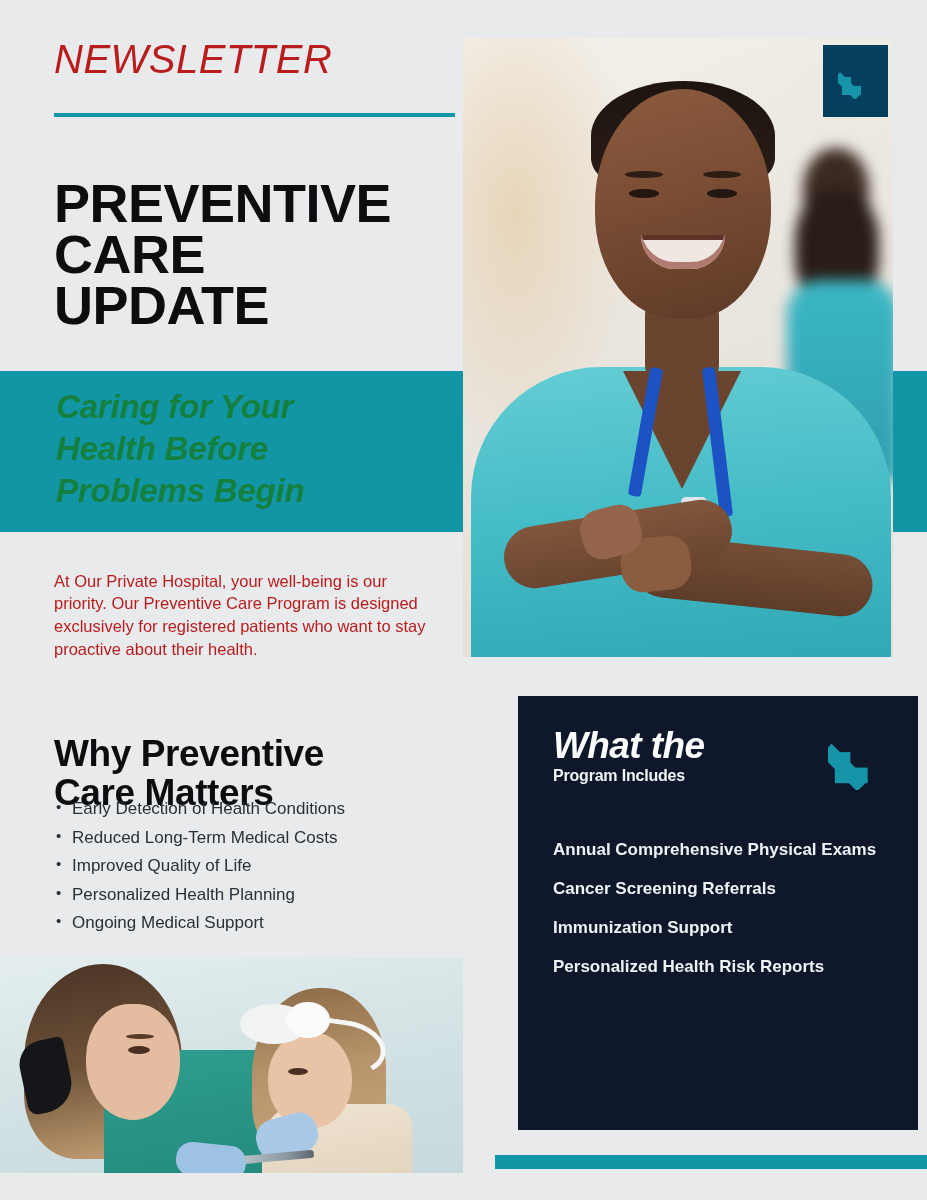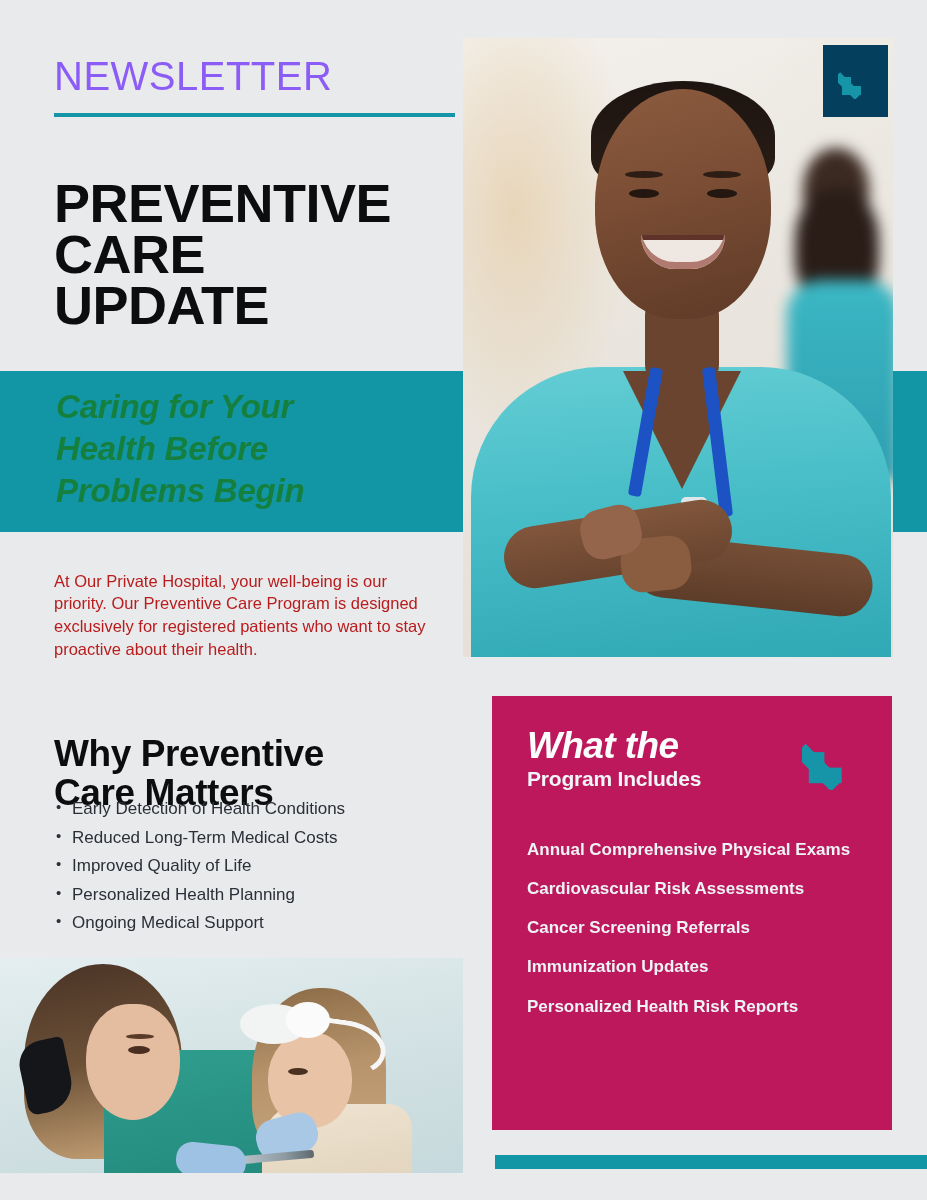--- a/index.html
+++ b/index.html
@@ -19,25 +19,26 @@
     width: 927px;
     height: 1200px;
     background: #e9eaec;
     overflow: hidden;
   }
 
   
   .eyebrow {
     position: absolute;
     left: 54px;
-    top: 56px;
+    top: 39px;
     font-size: 40px;
+    font-style: italic;
     font-weight: 400;
     letter-spacing: 0.5px;
-    color: #8b5cf6;
+    color: #b91c1c;
     line-height: 1;
     white-space: nowrap;
   }
   .eyebrow-rule {
     position: absolute;
     left: 54px;
     top: 113px;
     width: 401px;
     height: 4px;
     background: #1795a8;
@@ -522,44 +523,44 @@
     top: 146px;
     width: 150px;
     height: 76px;
     border-radius: 40px 24px 0 0;
     background: linear-gradient(170deg, #efe4d2 0%, #e2d4bd 100%);
   }
 
   
   .program-panel {
     position: absolute;
-    left: 492px;
+    left: 518px;
     top: 696px;
     width: 400px;
     height: 434px;
-    background: #be185d;
+    background: #0f172a;
   }
   .panel-title {
     position: absolute;
     left: 35px;
     top: 31px;
     width: 270px;
   }
   .panel-title-big {
     display: block;
     font-size: 37px;
     font-weight: 900;
     font-style: italic;
     color: #fbfcfc;
     line-height: 1.02;
     letter-spacing: -0.6px;
   }
   .panel-title-small {
     display: block;
-    font-size: 21px;
+    font-size: 16px;
     font-weight: 700;
     color: #f2f5f7;
     line-height: 1.12;
     letter-spacing: -0.2px;
     margin-top: 2px;
   }
   .panel-arrow {
     position: absolute;
     left: 310px;
     top: 32px;
@@ -698,22 +699,21 @@
       <svg width="62" height="62" viewBox="0 0 36 36" aria-hidden="true">
         <g fill="#1795a8">
           <rect x="4" y="14" width="9" height="18"></rect>
           <rect x="4" y="23" width="19" height="9"></rect>
           <rect x="5" y="8" width="9" height="30" transform="rotate(-45 9.5 23)"></rect>
         </g>
       </svg>
     </div>
     <ul class="panel-list">
       <li>Annual Comprehensive Physical Exams</li>
-      <li>Cardiovascular Risk Assessments</li>
       <li>Cancer Screening Referrals</li>
-      <li>Immunization Updates</li>
+      <li>Immunization Support</li>
       <li>Personalized Health Risk Reports</li>
     </ul>
   </div>
 
   <div class="bottom-bar"></div>
 
 </div>
 
 </body></html>

